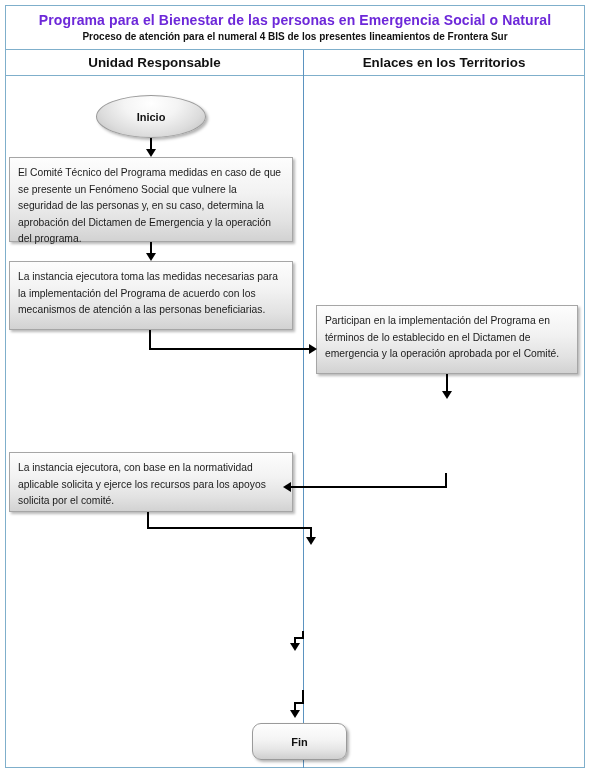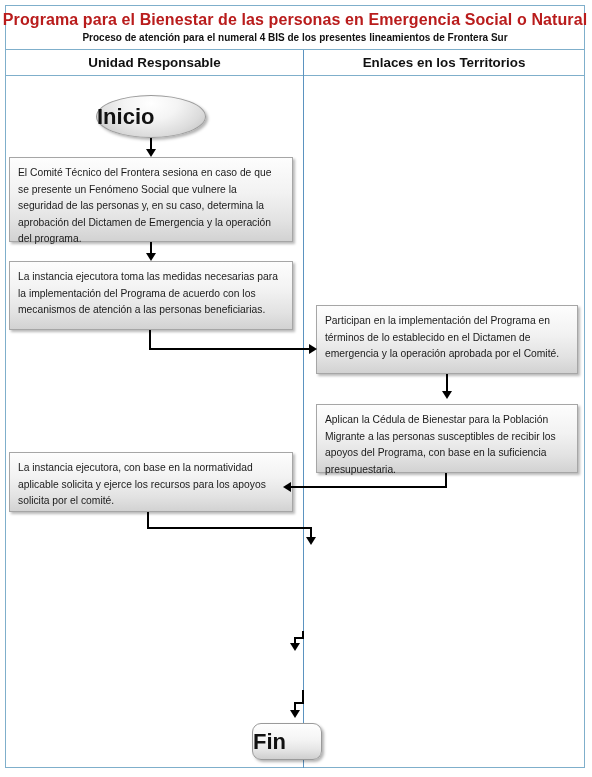--- a/index.html
+++ b/index.html
@@ -34,23 +34,23 @@
     position:absolute;
     left:6px; top:6px;
     width:578px; height:42px;
     display:flex;
     flex-direction:column;
     align-items:center;
     justify-content:center;
     gap:3px;
   }
   .title-main{
-    font-size:16px;
+    font-size:14px;
     font-weight:bold;
-    color:#b91c1c;
+    color:#6d28d9;
     letter-spacing:.1px;
     white-space:nowrap;
   }
   .title-sub{
     font-size:10px;
     font-weight:bold;
     color:#111111;
     white-space:nowrap;
     text-align:right;
   }
@@ -84,22 +84,22 @@
     position:absolute;
     left:8px; right:8px; top:7px;
     font-size:10.3px;
     line-height:16.6px;
     color:#1a1a1a;
     text-align:left;
   }
   .terminator{
     position:absolute;
     box-sizing:border-box;
-    display:flex; align-items:center; 
-    font-size:22px; font-weight:bold; color:#111111;
+    display:flex; align-items:center; justify-content:center;
+    font-size:11px; font-weight:bold; color:#111111;
     background:radial-gradient(ellipse at 50% 18%,#ffffff 0%,#f4f4f4 35%,#dcdcdc 68%,#b9b9b9 100%);
     border:1px solid #9a9a9a;
     box-shadow:2px 2px 3px rgba(0,0,0,.3);
   }
   .terminator.oval{ border-radius:50%; }
   .terminator.rounded{
     border-radius:9px;
     background:linear-gradient(180deg,#fefefe 0%,#f4f4f4 45%,#e6e6e6 72%,#cfcfcf 100%);
   }
 
@@ -146,42 +146,39 @@
   <div class="col-head left">Unidad Responsable</div>
   <div class="col-head right">Enlaces en los Territorios</div>
 
   <div class="divider"></div>
 
   <div class="terminator oval" style="left:96px; top:95px; width:110px; height:43px;">
     <span>Inicio</span>
   </div>
 
   <div class="node" style="left:9px; top:157px; width:284px; height:85px;">
-    <div class="txt">El Comité Técnico del Frontera  sesiona  en caso de que se presente un Fenómeno Social que vulnere la seguridad de las personas y, en su caso, determina la aprobación del Dictamen de Emergencia y la operación del programa.</div>
+    <div class="txt">El Comité Técnico del Programa  medidas  en caso de que se presente un Fenómeno Social que vulnere la seguridad de las personas y, en su caso, determina la aprobación del Dictamen de Emergencia y la operación del programa.</div>
   </div>
 
   <div class="node" style="left:9px; top:261px; width:284px; height:69px;">
     <div class="txt">La instancia ejecutora toma las medidas necesarias para la implementación del  Programa de acuerdo con los mecanismos de atención a las personas  beneficiarias.</div>
   </div>
 
   <div class="node" style="left:316px; top:305px; width:262px; height:69px;">
     <div class="txt">Participan en la implementación del Programa en términos de lo establecido en el Dictamen de emergencia y la operación aprobada por el Comité.</div>
   </div>
 
-  <div class="node" style="left:316px; top:404px; width:262px; height:69px;">
-    <div class="txt">Aplican la Cédula de Bienestar para la Población Migrante a las personas susceptibles  de recibir los apoyos del Programa, con base en la suficiencia presupuestaria.</div>
-  </div>
 
   <div class="node" style="left:9px; top:452px; width:284px; height:60px;">
     <div class="txt">La instancia ejecutora, con base en la normatividad aplicable solicita y ejerce los recursos para los apoyos solicita por el comité.</div>
   </div>
 
 
 
-  <div class="terminator rounded" style="left:252px; top:723px; width:70px; height:37px;">
+  <div class="terminator rounded" style="left:252px; top:723px; width:95px; height:37px;">
     <span>Fin</span>
   </div>
 
   <div class="conn vline" style="left:150px; top:138px; height:12px;"></div>
   <div class="arrow-down" style="left:146px; top:149px;"></div>
 
   <div class="conn vline" style="left:150px; top:242px; height:12px;"></div>
   <div class="arrow-down" style="left:146px; top:253px;"></div>
 
   <div class="conn vline" style="left:149px; top:330px; height:20px;"></div>

